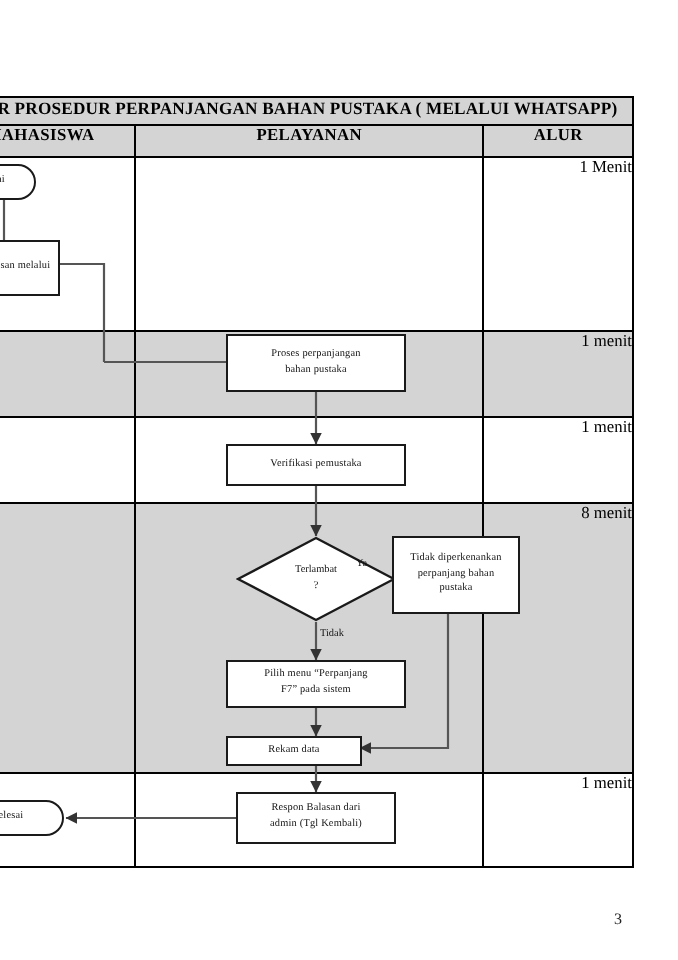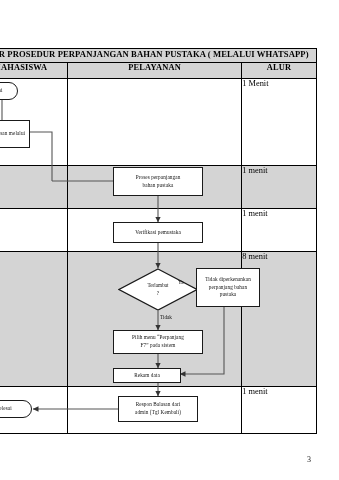--- a/index.html
+++ b/index.html
@@ -57,21 +57,21 @@
   }
   .c-mhs  { width: 88px; }
   .c-pel  { width: 162px; }
   .c-wkt  { width: 69px; }
 
   .shade  { background: #d4d4d4; }
   .plain  { background: #ffffff; }
 
   .waktu {
     font-size: 8.4px;
-    text-align: left;
+    text-align: right;
     padding-top: 3px;
   }
 
   
   #flow {
     position: absolute;
     left: 0; top: 0;
     width: 339px; height: 480px;
     pointer-events: none;
   }

